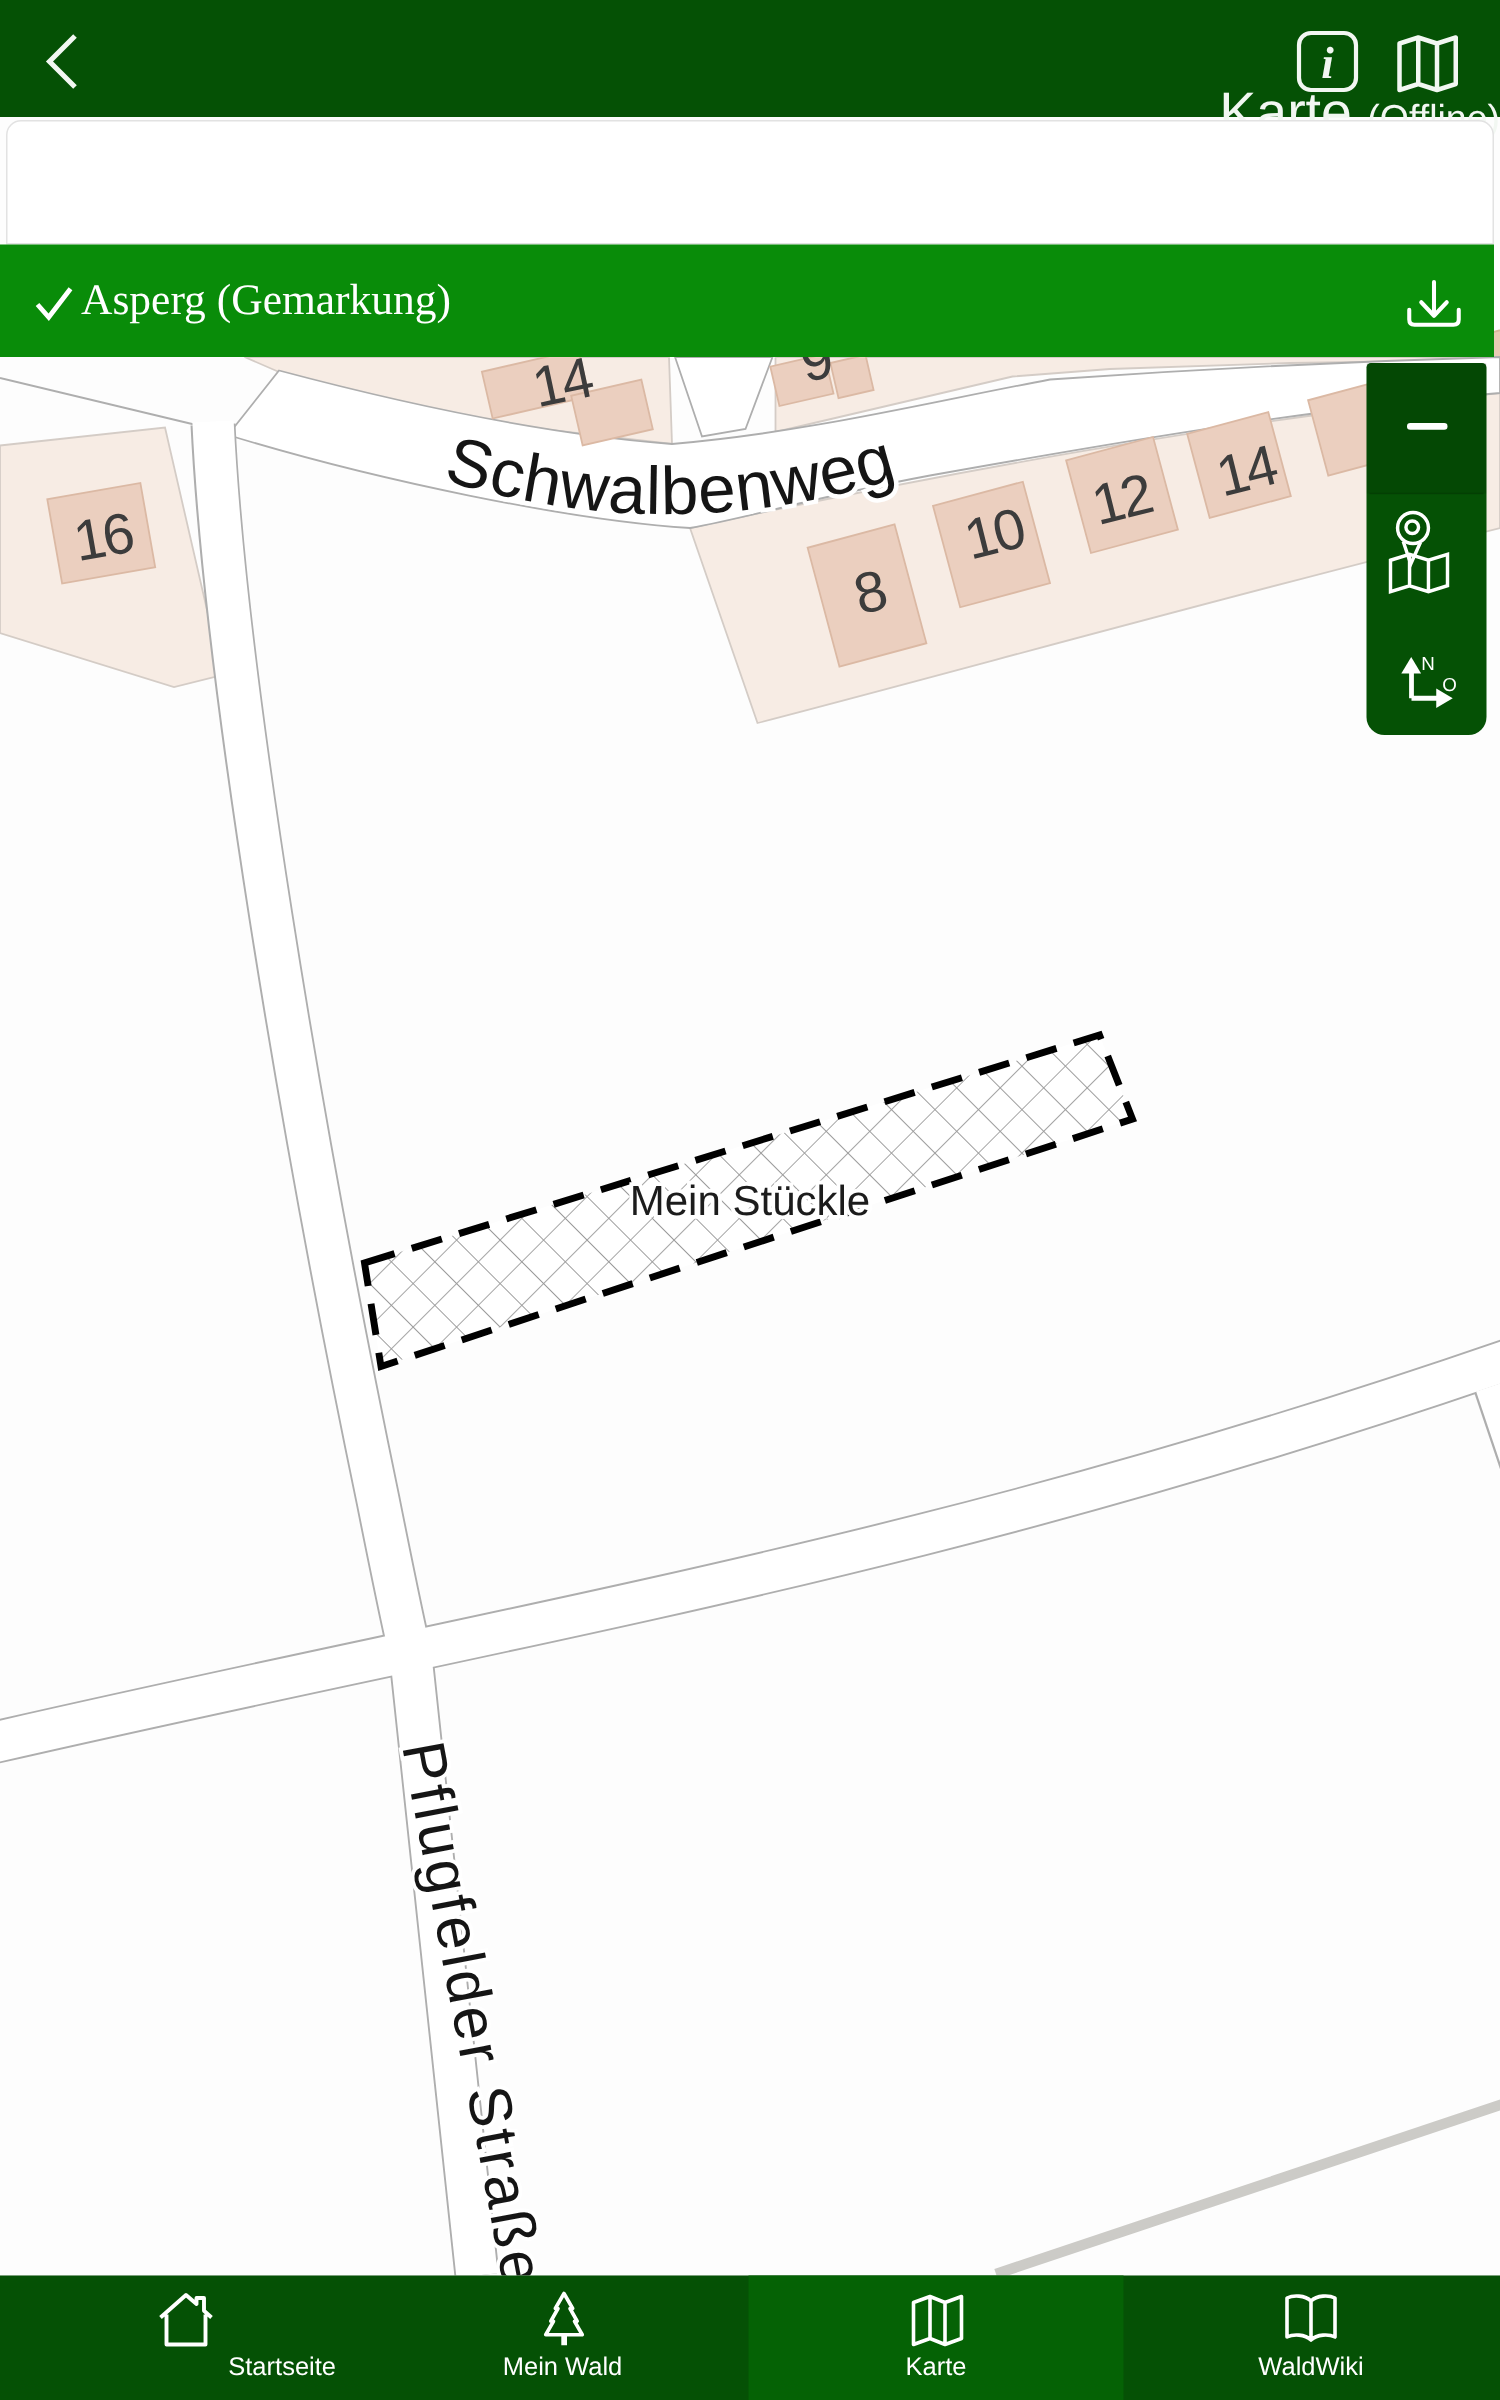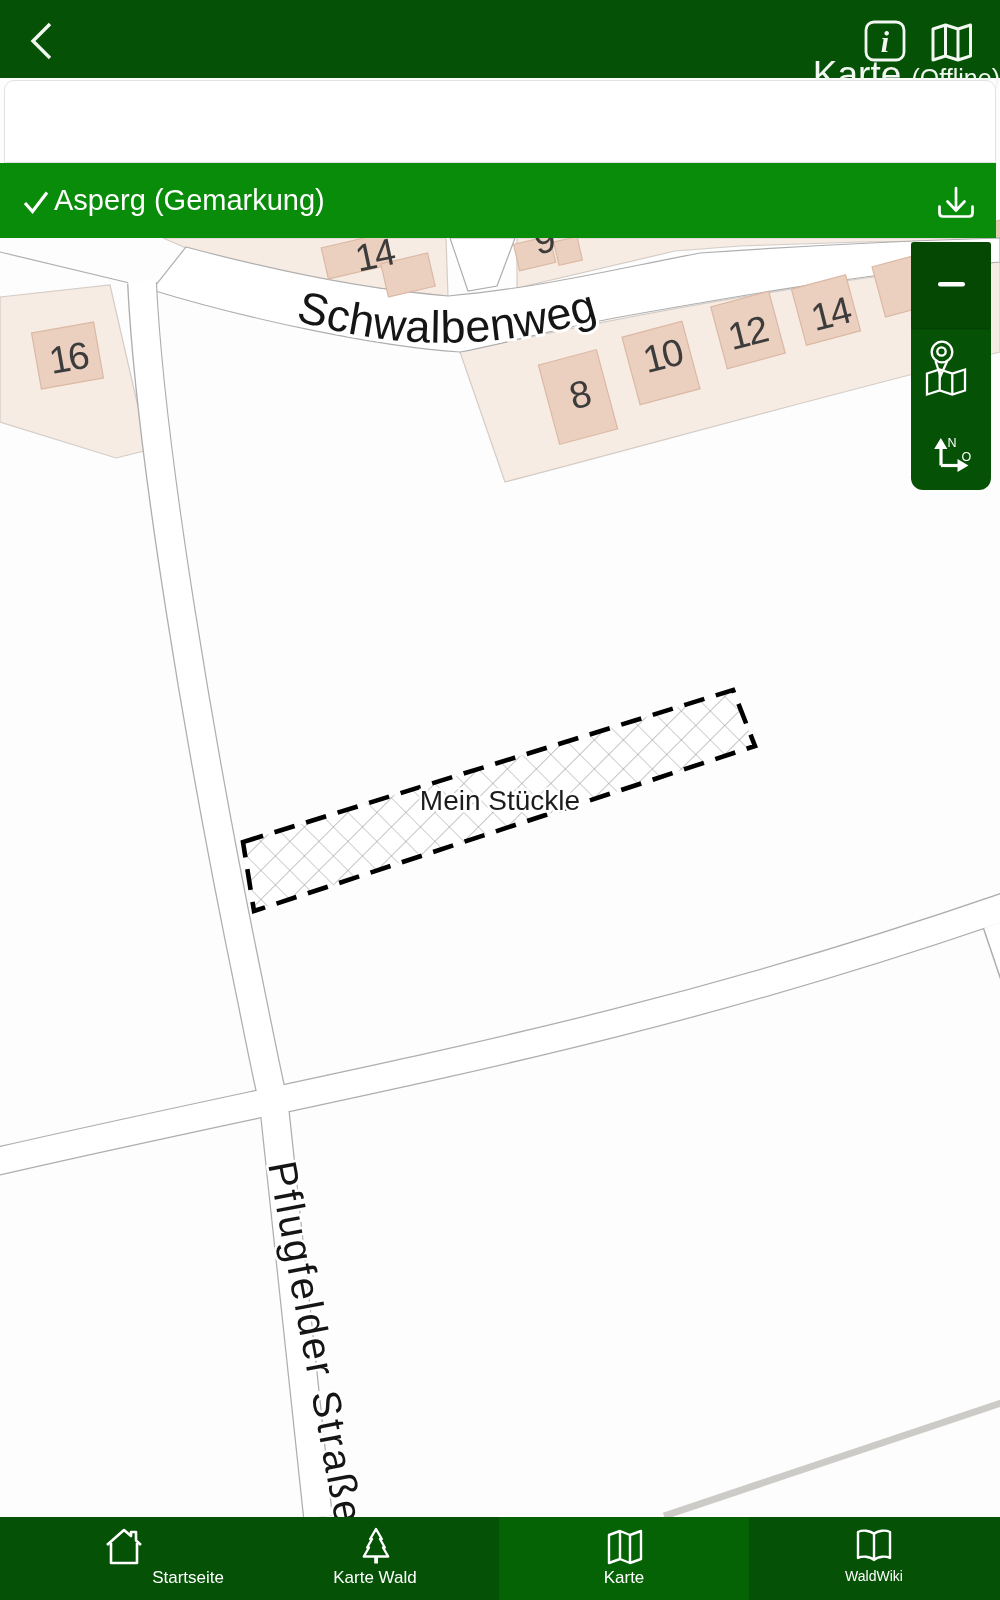--- a/index.html
+++ b/index.html
@@ -118,21 +118,21 @@
 
   <div class="abs" style="left:4px;top:80px;width:992px;height:83px;background:#ffffff;border:1px solid #e2e2e2;border-radius:10px 10px 0 0;box-sizing:border-box;"></div>
 
 
   <div class="abs" style="left:0;top:163px;width:996px;height:75px;background:#098c09;"></div>
 
   <svg class="abs" style="left:23px;top:190px;" width="26" height="25" viewBox="0 0 26 25">
     <polyline points="2,13 9.5,21.5 24,2.5" fill="none" stroke="#ffffff" stroke-width="3.2"></polyline>
   </svg>
 
-  <div class="abs" style="left:54px;top:163px;height:60px;line-height:75px;color:#ffffff;font-size:29px;">Asperg (Gemarkung)</div>
+  <div class="abs" style="left:54px;top:163px;height:60px;line-height:75px;color:#ffffff;font-size:29px;font-family:Liberation Serif, serif;">Asperg (Gemarkung)</div>
 
   <svg class="abs" style="left:936px;top:182px;" width="40" height="40" viewBox="0 0 40 40">
     <path d="M 20 6 L 20 28 M 11.5 19.5 L 20 28.5 L 28.5 19.5" fill="none" stroke="#ffffff" stroke-width="2.7" stroke-linecap="round" stroke-linejoin="round"></path>
     <path d="M 3.5 24.5 L 3.5 31 Q 3.5 34.5 7 34.5 L 33 34.5 Q 36.5 34.5 36.5 31 L 36.5 24.5" fill="none" stroke="#ffffff" stroke-width="2.7" stroke-linecap="round"></path>
   </svg>
 
   <div class="abs" style="left:911px;top:242px;width:80px;height:248px;background:#055105;border-radius:3px 3px 12px 12px;"></div>
 
   <svg class="abs" style="left:911px;top:242px;" width="80" height="248" viewBox="0 0 80 248">
     <rect x="0" y="0" width="80" height="87" fill="rgba(0,0,0,0.10)"></rect>
@@ -162,25 +162,25 @@
 
   <svg class="abs" style="left:104px;top:1528px;" width="40" height="38" viewBox="0 0 40 38">
     <path d="M 3 17 L 20 2 L 27 8 L 27 4 L 32 4 L 32 12.5 L 37 17 M 7 15 L 7 35 L 33 35 L 33 15" fill="none" stroke="#ffffff" stroke-width="2.6" stroke-linejoin="round"></path>
   </svg>
   <div class="abs" style="left:24px;top:1568px;width:200px;text-align:right;color:#ffffff;font-size:17px;">Startseite</div>
 
   <svg class="abs" style="left:357px;top:1526px;" width="38" height="42" viewBox="0 0 38 42">
     <path d="M 19 3 L 24.8 13 L 23 13 L 27.8 21.5 L 26 21.5 L 31.2 30.5 L 6.8 30.5 L 12 21.5 L 10.2 21.5 L 15 13 L 13.2 13 Z" fill="none" stroke="#ffffff" stroke-width="2.4" stroke-linejoin="round"></path>
       <rect x="17.2" y="31" width="3.8" height="6.5" fill="#ffffff"></rect>
   </svg>
-  <div class="abs" style="left:275px;top:1568px;width:200px;text-align:center;color:#ffffff;font-size:17px;">Karte Wald</div>
+  <div class="abs" style="left:275px;top:1568px;width:200px;text-align:center;color:#ffffff;font-size:17px;">Mein Wald</div>
 
   <svg class="abs" style="left:606px;top:1528px;" width="38" height="38" viewBox="0 0 38 38">
     <path d="M 3 7 L 14 3 L 24 7 L 35 3 L 35 31 L 24 35 L 14 31 L 3 35 Z M 14 3 L 14 31 M 24 7 L 24 35" fill="none" stroke="#ffffff" stroke-width="2.4" stroke-linejoin="round"></path>
   </svg>
   <div class="abs" style="left:524px;top:1568px;width:200px;text-align:center;color:#ffffff;font-size:17px;">Karte</div>
 
   <svg class="abs" style="left:855px;top:1528px;" width="38" height="36" viewBox="0 0 38 36">
     <path d="M 19 6 C 15 2 7 2 3 4 L 3 30 C 7 28 15 28 19 32 C 23 28 31 28 35 30 L 35 4 C 31 2 23 2 19 6 L 19 32" fill="none" stroke="#ffffff" stroke-width="2.4" stroke-linejoin="round"></path>
   </svg>
-  <div class="abs" style="left:774px;top:1568px;width:200px;text-align:center;color:#ffffff;font-size:14px;">WaldWiki</div>
+  <div class="abs" style="left:774px;top:1568px;width:200px;text-align:center;color:#ffffff;font-size:17px;">WaldWiki</div>
 
 </div>
 
 </body></html>

